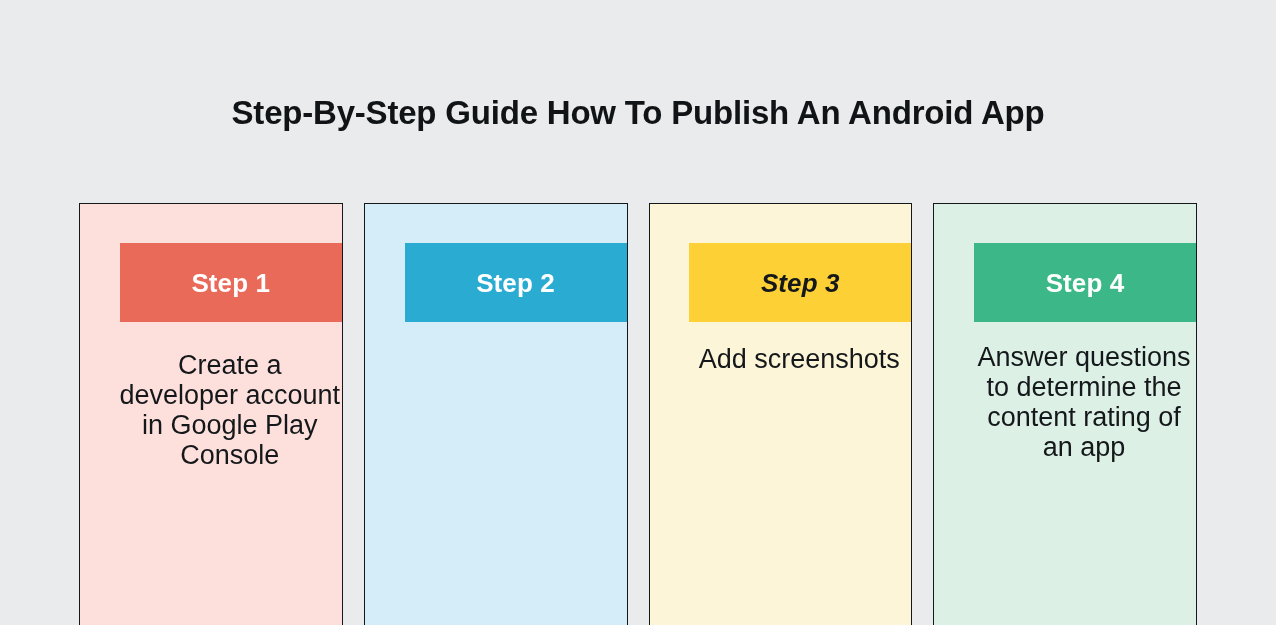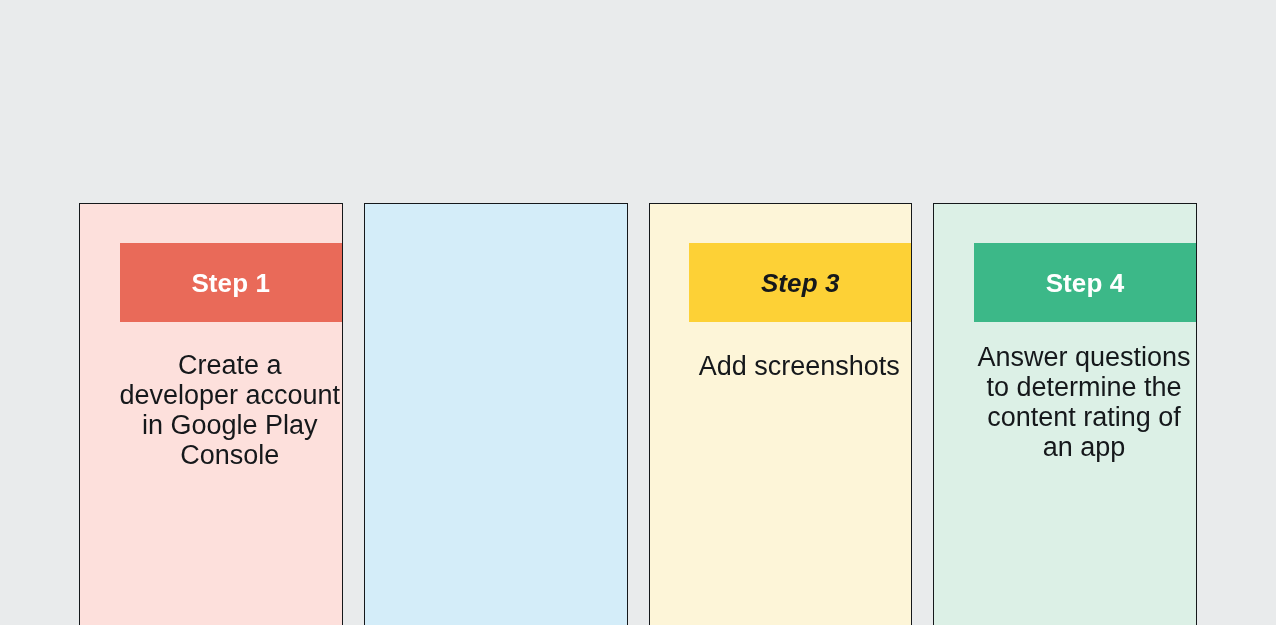--- a/index.html
+++ b/index.html
@@ -69,40 +69,44 @@
   }
   .card-body {
     margin-top: 20px;
     width: 224px;
     text-align: center;
     font-size: 27px;
     line-height: 30px;
     color: #15181b;
     font-weight: normal;
   }
-  .card-body.lines-1 { margin-top: 29px; }
+  .card-body.lines-1 { margin-top: 22px; }
   .card-body.lines-3 { margin-top: 28px; }
   .card-body.lines-4 { margin-top: 20px; }
 </style>
 </head>
 <body style="background: rgb(233, 235, 236);">
 
 <div class="canvas">
 
+  <div class="page-title" style="color: rgb(17, 20, 23);">Step-By-Step Guide How To Publish An Android App</div>
 
   <div class="cards">
 
     <div class="card" style="background: rgb(253, 224, 220); border-color: rgb(21, 24, 27);">
       <div class="card-badge" style="background: rgb(233, 106, 89);">
         <span class="card-badge-label" style="color: rgb(255, 255, 255);">Step 1</span>
       </div>
       <div class="card-body lines-3">Create a developer account in Google Play Console</div>
     </div>
 
     <div class="card" style="background: rgb(212, 237, 249); border-color: rgb(21, 24, 27);">
+      <div class="card-badge" style="background: rgb(41, 171, 210);">
+        <span class="card-badge-label" style="color: rgb(255, 255, 255);">Step 2</span>
+      </div>
     </div>
 
     <div class="card" style="background: rgb(253, 245, 216); border-color: rgb(21, 24, 27);">
       <div class="card-badge" style="background: rgb(253, 209, 54);">
         <span class="card-badge-label" style="color: rgb(21, 24, 27); font-style: italic;">Step 3</span>
       </div>
       <div class="card-body lines-1">Add screenshots</div>
     </div>
 
     <div class="card" style="background: rgb(220, 240, 230); border-color: rgb(21, 24, 27);">

